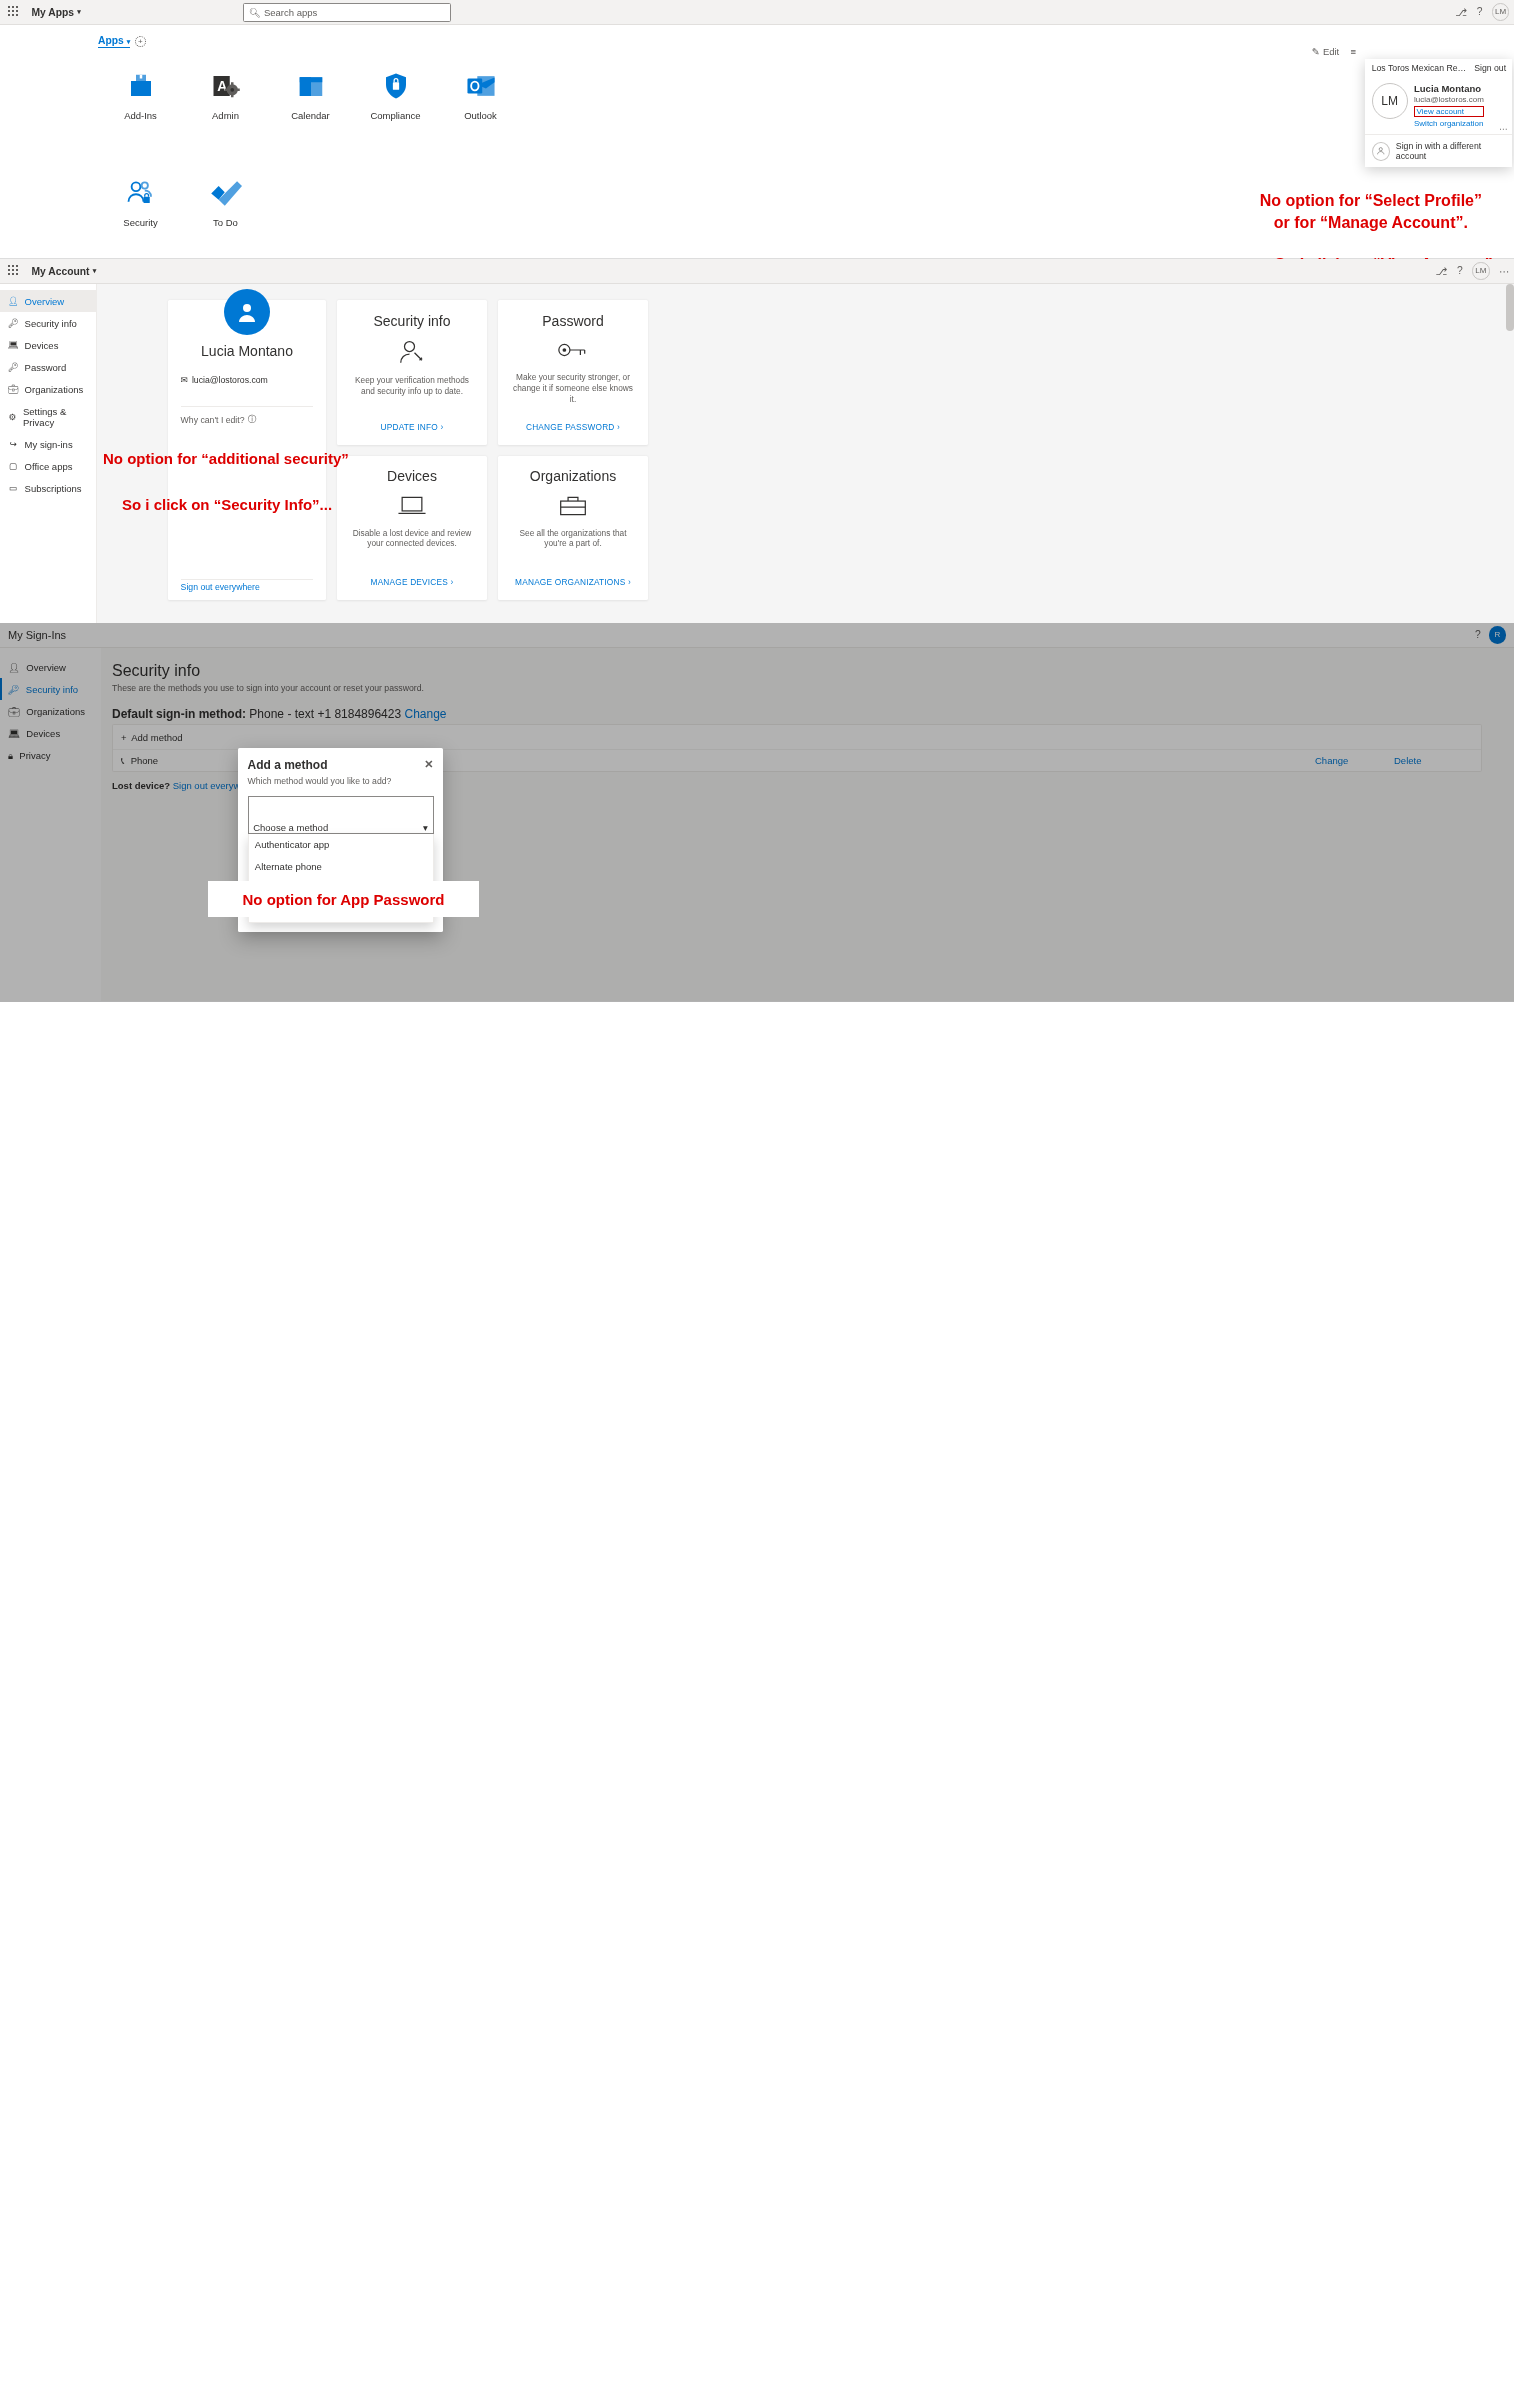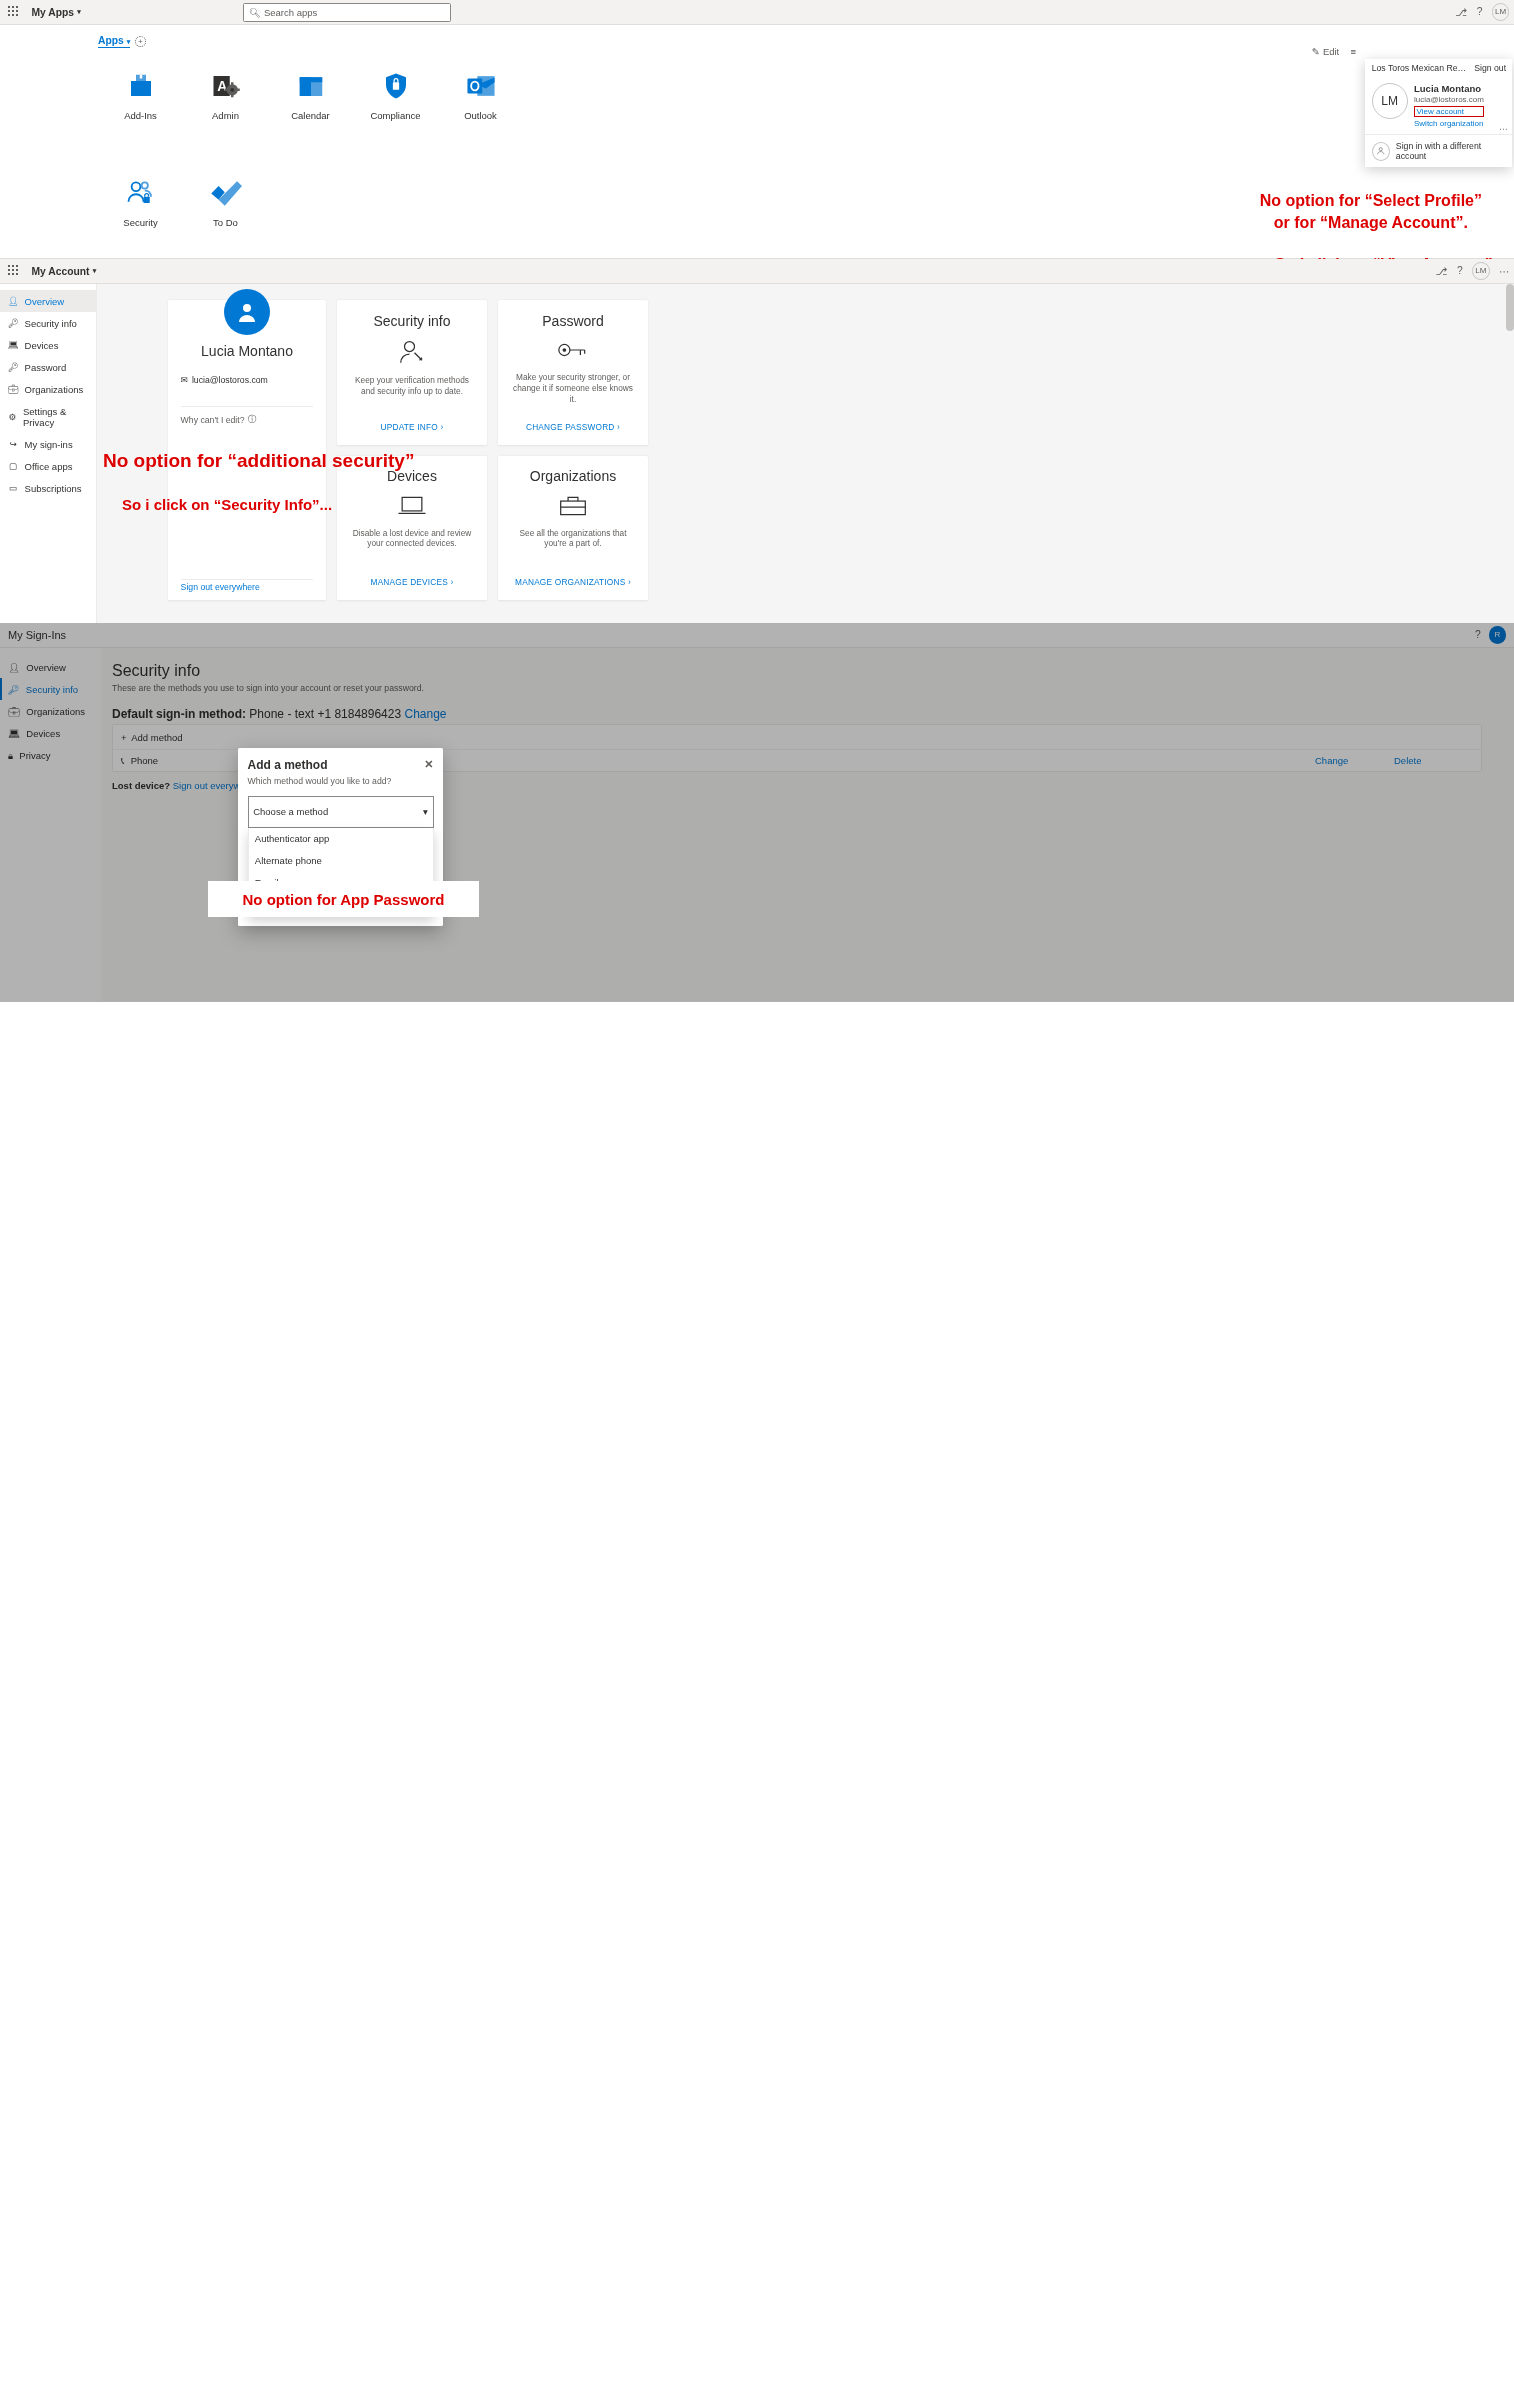--- a/index.html
+++ b/index.html
@@ -62,21 +62,21 @@
 .profile-av { width:46px; height:46px; background:#0078d4; border-radius:50%; display:flex; align-items:center; justify-content:center; margin:-11px auto 8px; }
 .profile-name { font-size:14px; font-weight:400; text-align:center; width:100%; margin-bottom:16px;}
 .profile-email { font-size:8.7px; color:#323130; display:flex; align-items:center; gap:4px;}
 .divider { height:0.8px; background:#edebe9; width:100%; margin:20.5px 0 8px;}
 .why { font-size:8.7px; color:#605e5c; display:flex; align-items:center; gap:3.2px;}
 .signout-ev { position:absolute; bottom:8px; left:12.6px; font-size:8.7px; color:#0078d4; cursor:pointer;}
 .card-title { font-size:14px; font-weight:400; margin-bottom:6.3px;}
 .card-icon { margin:3.2px 0 8px; }
 .card-desc { font-size:8.3px; color:#605e5c; text-align:center; line-height:1.3;}
 .card-link { font-size:8.3px; color:#0078d4; font-weight:400; margin-top:auto; cursor:pointer; letter-spacing:0.2px;}
-.anno2a { position:absolute; left:103px; top:166px; color:#d00; font-weight:700; font-size:19px;}
+.anno2a { position:absolute; left:103px; top:166px; color:#d00; font-weight:700; font-size:15px;}
 .anno2b { position:absolute; left:122px; top:212px; color:#d00; font-weight:700; font-size:15px;}
 .s2-scroll { position:absolute; right:0; top:0; width:8px; height:47px; background:#c8c6c4; border-radius:4px;}
 
 
 .s3 { position:relative; min-height:379px; }
 .s3-overlay { position:absolute; inset:0; background:rgba(0,0,0,0.3); z-index:5;}
 .s3-content { position:relative; }
 .s3-topbar { height:25px; background:#fff; display:flex; align-items:center; padding:0 8px; border-bottom:0.8px solid #edebe9;}
 .s3-title { font-size:11px; color:#323130;}
 .s3-tright { margin-left:auto; display:flex; align-items:center; gap:8px;}
@@ -97,21 +97,21 @@
 .method-row .mname { display:flex; align-items:center; gap:6.3px;}
 .method-row .mlink { color:#0078d4; cursor:pointer;}
 .lost { font-size:9.5px; margin-top:8px;}
 .lost a { color:#0078d4; cursor:pointer;}
 
 
 .modal { position:absolute; z-index:10; left:238px; top:125px; width:205px; background:#fff; box-shadow:0 6.3px 19px rgba(0,0,0,0.25); border-radius:1.6px; padding:9.5px;}
 .modal-h { display:flex; justify-content:space-between; align-items:center; font-size:12px; font-weight:600;}
 .modal-h .x { color:#605e5c; cursor:pointer; font-size:11px;}
 .modal-sub { font-size:8.7px; color:#605e5c; margin-top:4.7px;}
-.modal-select { border:0.8px solid #8a8886; height:32px; margin-top:9.5px; display:flex; align-items:center; justify-content:space-between; padding:0 4.7px; font-size:9.5px; background:#fff;}
+.modal-select { border:0.8px solid #8a8886; height:38px; margin-top:9.5px; display:flex; align-items:flex-end; justify-content:space-between; padding:0 4.7px; font-size:9.5px; background:#fff;}
 .modal-drop { border:0.8px solid #edebe9; border-top:none; box-shadow:0 4.7px 11px rgba(0,0,0,0.18); }
 .modal-drop .opt { padding:5.5px 6.3px; font-size:9.5px; cursor:pointer;}
 
 .anno3box { position:absolute; z-index:10; left:208px; top:258px; width:271px; background:#fff; padding:9.5px 8px; text-align:center;}
 .anno3box span { color:#d00; font-weight:700; font-size:15px;}
 </style>
 </head>
 <body>
 
 <div class="s1">

